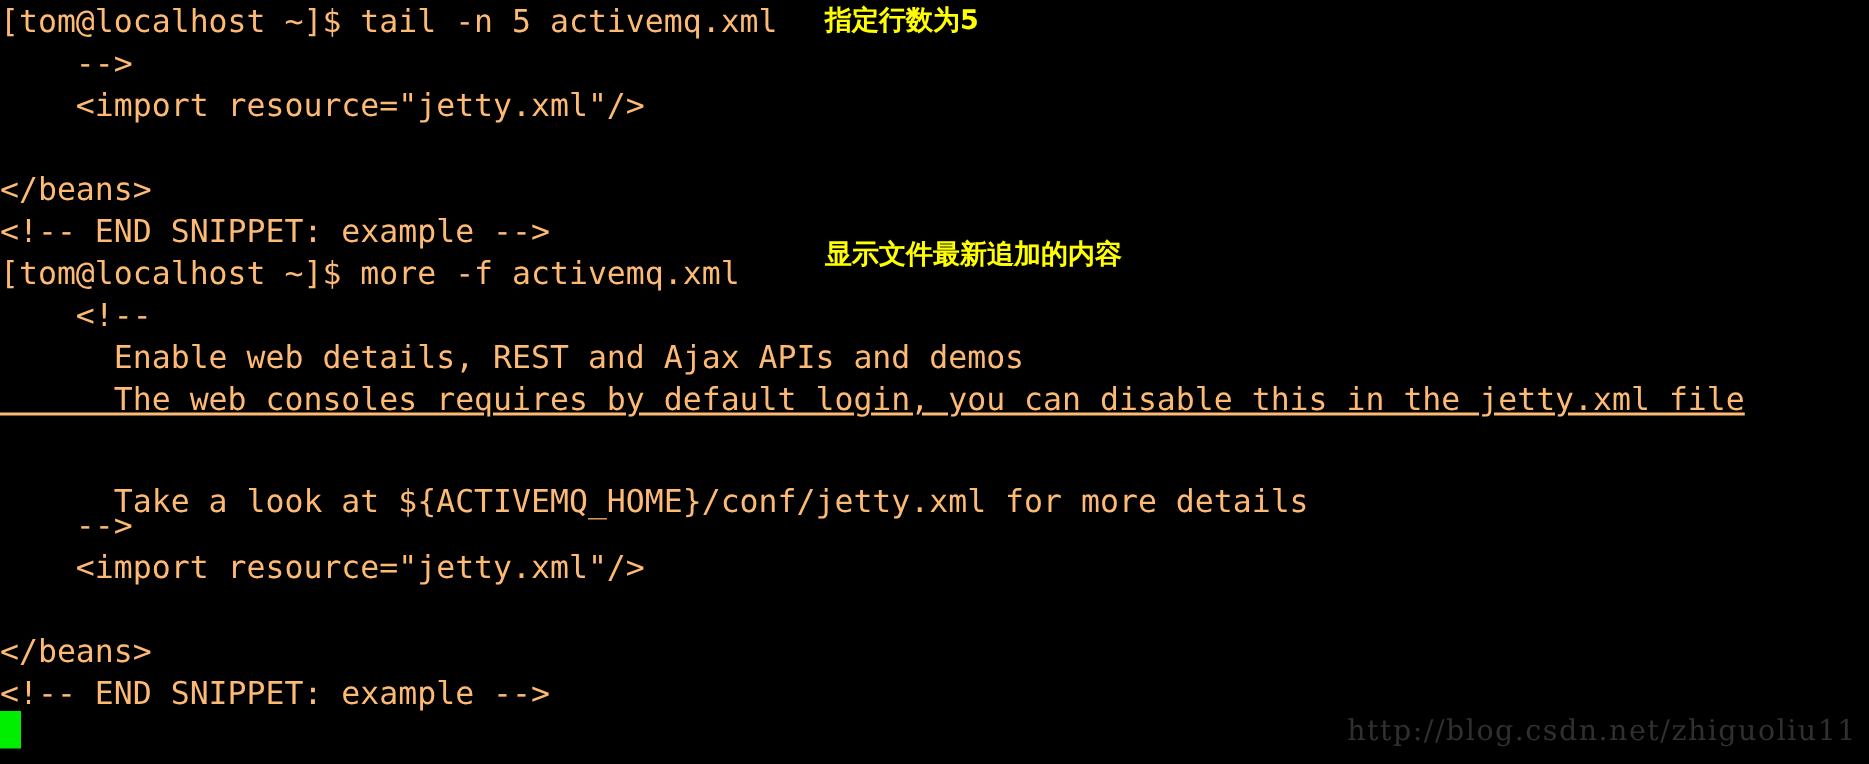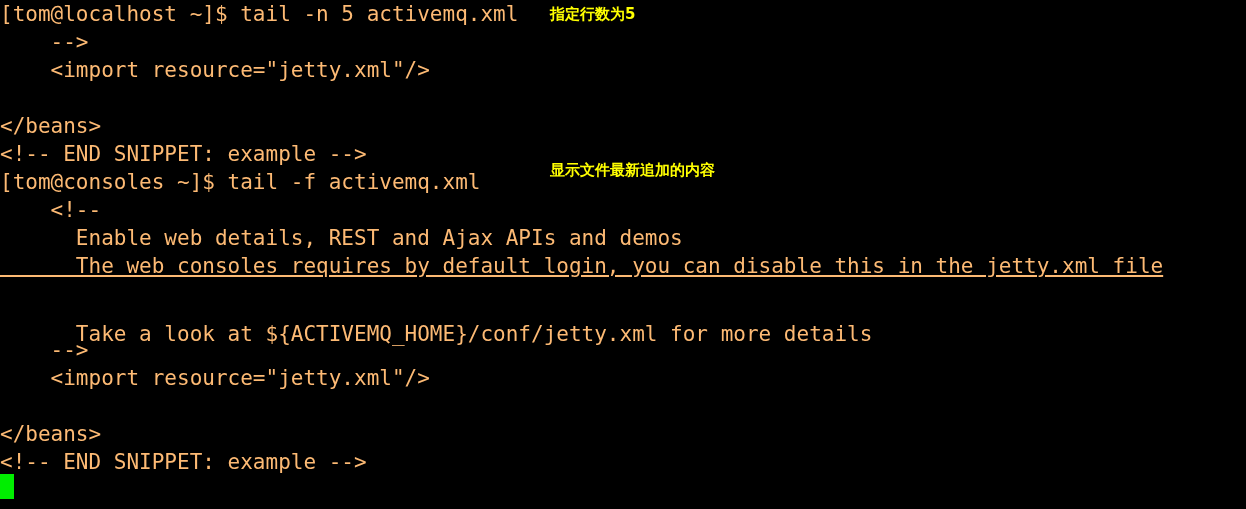--- a/index.html
+++ b/index.html
@@ -28,21 +28,21 @@
     letter-spacing: 0px;
   }
   .term-text {
     white-space: pre;
   }
   .annotation {
     position: absolute;
     white-space: pre;
     color: #ffff00;
     font-family: "DejaVu Sans", "Liberation Sans", sans-serif;
-    font-size: 15px;
+    font-size: 18px;
     line-height: 28px;
     height: 28px;
     font-weight: bold;
   }
   #cursor-block {
     position: absolute;
     left: 0px;
     top: 474px;
     width: 14px;
     height: 25px;
@@ -65,34 +65,35 @@
 
 <div id="terminal">
 
   <div id="terminal-output">
       <div class="term-line" style="top: 0px;"><span class="term-text">[tom@localhost ~]$ tail -n 5 activemq.xml</span></div>
       <div class="term-line" style="top: 28px;"><span class="term-text">    --&gt;</span></div>
       <div class="term-line" style="top: 56px;"><span class="term-text">    &lt;import resource="jetty.xml"/&gt;</span></div>
       <div class="term-line" style="top: 84px;"><span class="term-text"></span></div>
       <div class="term-line" style="top: 112px;"><span class="term-text">&lt;/beans&gt;</span></div>
       <div class="term-line" style="top: 140px;"><span class="term-text">&lt;!-- END SNIPPET: example --&gt;</span></div>
-      <div class="term-line" style="top: 168px;"><span class="term-text">[tom@consoles ~]$ tail -f activemq.xml</span></div>
+      <div class="term-line" style="top: 168px;"><span class="term-text">[tom@localhost ~]$ more -f activemq.xml</span></div>
       <div class="term-line" style="top: 196px;"><span class="term-text">    &lt;!--</span></div>
       <div class="term-line" style="top: 224px;"><span class="term-text">      Enable web details, REST and Ajax APIs and demos</span></div>
       <div class="term-line" style="top: 252px; text-decoration: underline;"><span class="term-text">      The web consoles requires by default login, you can disable this in the jetty.xml file</span></div>
       <div class="term-line" style="top: 280px;"><span class="term-text"></span></div>
       <div class="term-line" style="top: 320px;"><span class="term-text">      Take a look at ${ACTIVEMQ_HOME}/conf/jetty.xml for more details</span></div>
       <div class="term-line" style="top: 336px;"><span class="term-text">    --&gt;</span></div>
       <div class="term-line" style="top: 364px;"><span class="term-text">    &lt;import resource="jetty.xml"/&gt;</span></div>
       <div class="term-line" style="top: 392px;"><span class="term-text"></span></div>
       <div class="term-line" style="top: 420px;"><span class="term-text">&lt;/beans&gt;</span></div>
       <div class="term-line" style="top: 448px;"><span class="term-text">&lt;!-- END SNIPPET: example --&gt;</span></div>
     </div>
 
   <div id="annotation-layer">
       <div class="annotation" style="left: 550px; top: 0px;">指定行数为5</div>
       <div class="annotation" style="left: 550px; top: 156px;">显示文件最新追加的内容</div>
     </div>
 
   <div id="cursor-block"></div>
 
+  <div id="watermark">http://blog.csdn.net/zhiguoliu11</div>
 
 </div>
 
 </body></html>

